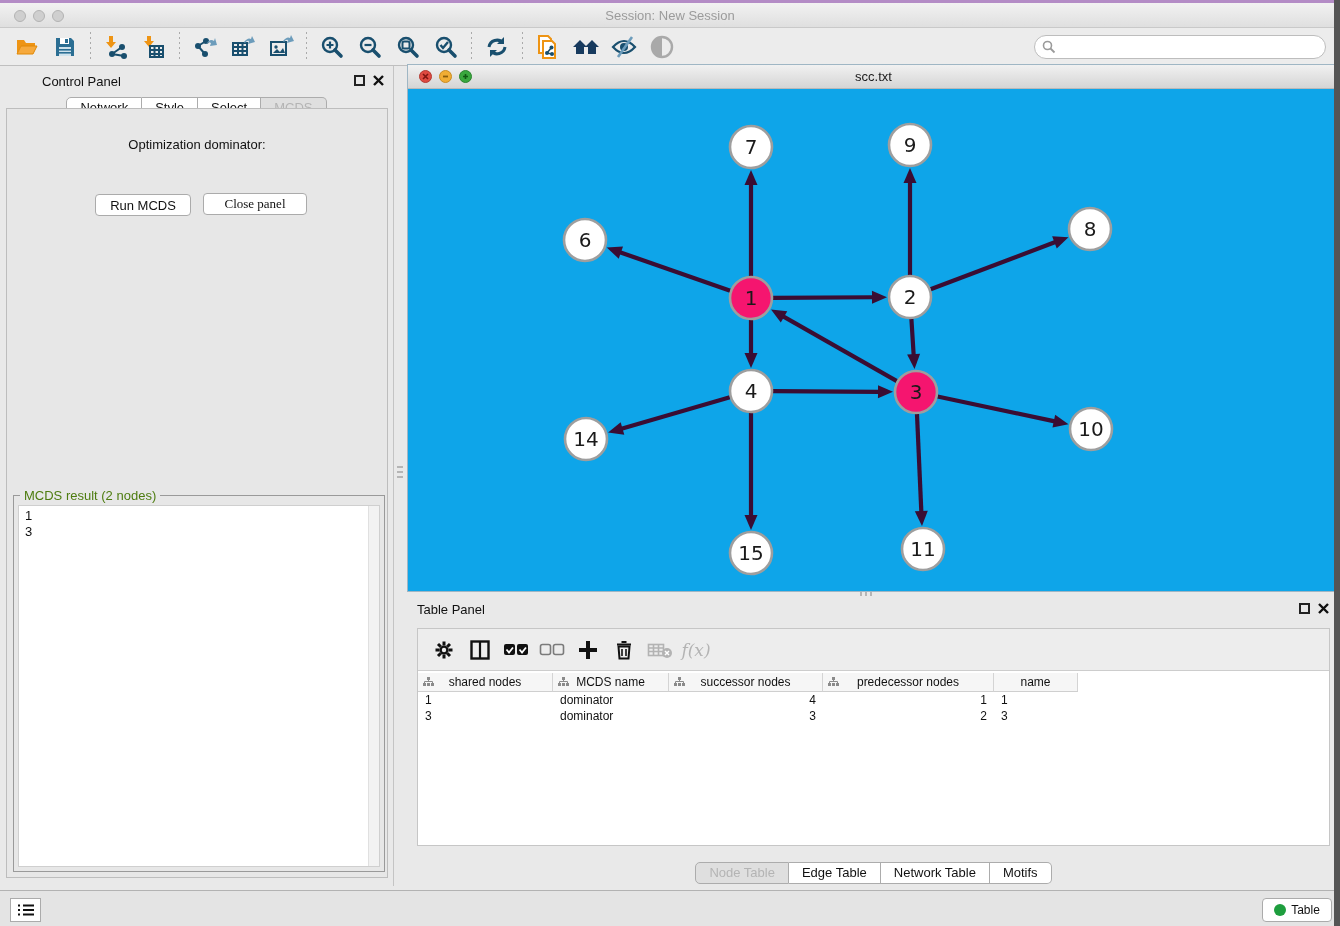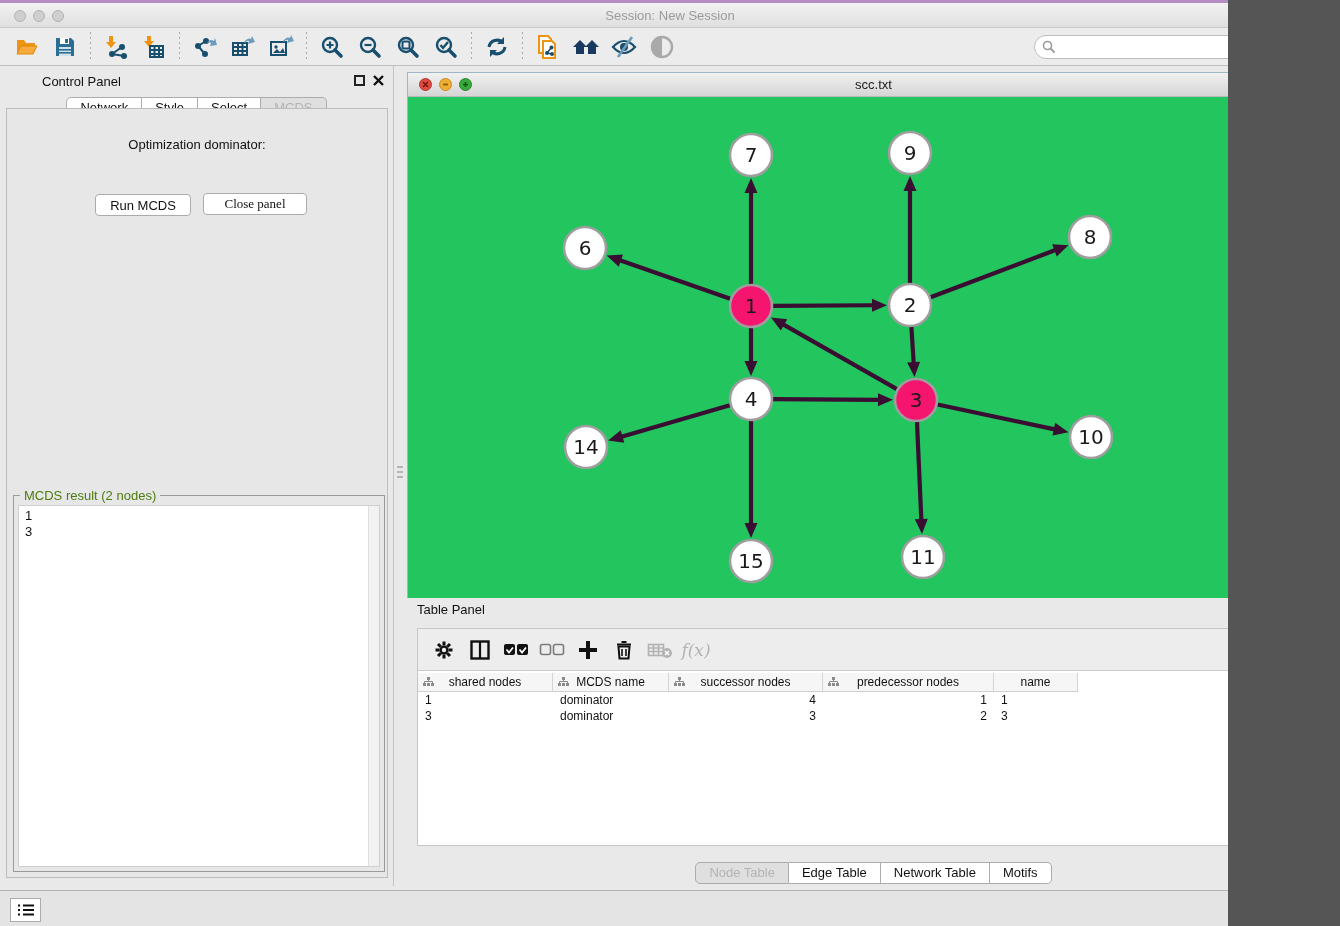--- a/index.html
+++ b/index.html
@@ -1,17 +1,17 @@
 <!DOCTYPE html>
 <html><head>
 <meta charset="utf-8">
 <style>
   html,body{margin:0;padding:0;background:#555;}
   *{box-sizing:border-box;}
-  #app{position:relative;width:1228px;height:926px;background:#E9E9E9;
+  #app{position:relative;width:1334px;height:926px;background:#E9E9E9;
        font-family:"Liberation Sans",sans-serif;overflow:hidden;
        -webkit-font-smoothing:antialiased;}
   .abs{position:absolute;}
 
   
   #accent-strip{left:0;top:0;width:1340px;height:3px;background:#B48CC6;}
   #titlebar{left:0;top:3px;width:1340px;height:25px;
             background:linear-gradient(#F2F2F2,#DFDFDF);
             border-bottom:1px solid #C9C9C9;}
   .traffic{width:12px;height:12px;border-radius:50%;position:absolute;top:7px;}
@@ -66,21 +66,21 @@
   #result-scroll{position:absolute;right:0;top:0;bottom:0;width:11px;background:#F2F2F2;
                  border-left:1px solid #E0E0E0;}
 
   
   .grip-v{left:397px;top:466px;width:6px;height:14px;
           background:repeating-linear-gradient(#B5B5B5 0 2px,transparent 2px 5px);}
   .grip-h{left:860px;top:591px;width:14px;height:5px;
           background:repeating-linear-gradient(90deg,#B5B5B5 0 2px,transparent 2px 5px);}
 
   
-  #net-window{left:407px;top:72px;width:933px;height:528px;background:#22c55e;
+  #net-window{left:407px;top:64px;width:933px;height:528px;background:#0ea5e9;
               border:1px solid #9FB6C4;}
   #net-titlebar{left:0;top:0;width:100%;height:24px;
                 background:linear-gradient(#F1F1F1,#D5D5D5);border-bottom:1px solid #B9B9B9;}
   .mini-traffic{position:absolute;top:5px;width:13px;height:13px;border-radius:50%;
                 display:flex;align-items:center;justify-content:center;}
   #net-title{width:100%;text-align:center;line-height:23px;font-size:13px;color:#1a1a1a;}
   #graph-svg{position:absolute;left:0;top:24px;}
 
   
   #table-panel{left:407px;top:598px;width:933px;height:292px;background:#E9E9E9;}
@@ -544,17 +544,17 @@
   <div id="status-bar" class="abs">
     <div id="list-btn" class="abs">
       <svg width="18" height="14">
           <g stroke="#111" stroke-width="2">
             <path d="M1 2.5 h2 M6 2.5 h11 M1 7 h2 M6 7 h11 M1 11.5 h2 M6 11.5 h11"></path>
           </g>
         </svg>
     </div>
     <div id="memory-btn" class="abs">
       <div id="memory-dot"></div>
-      <span>Session</span>
+      <span>Table</span>
     </div>
   </div>
 
 </div>
 
 </body></html>

